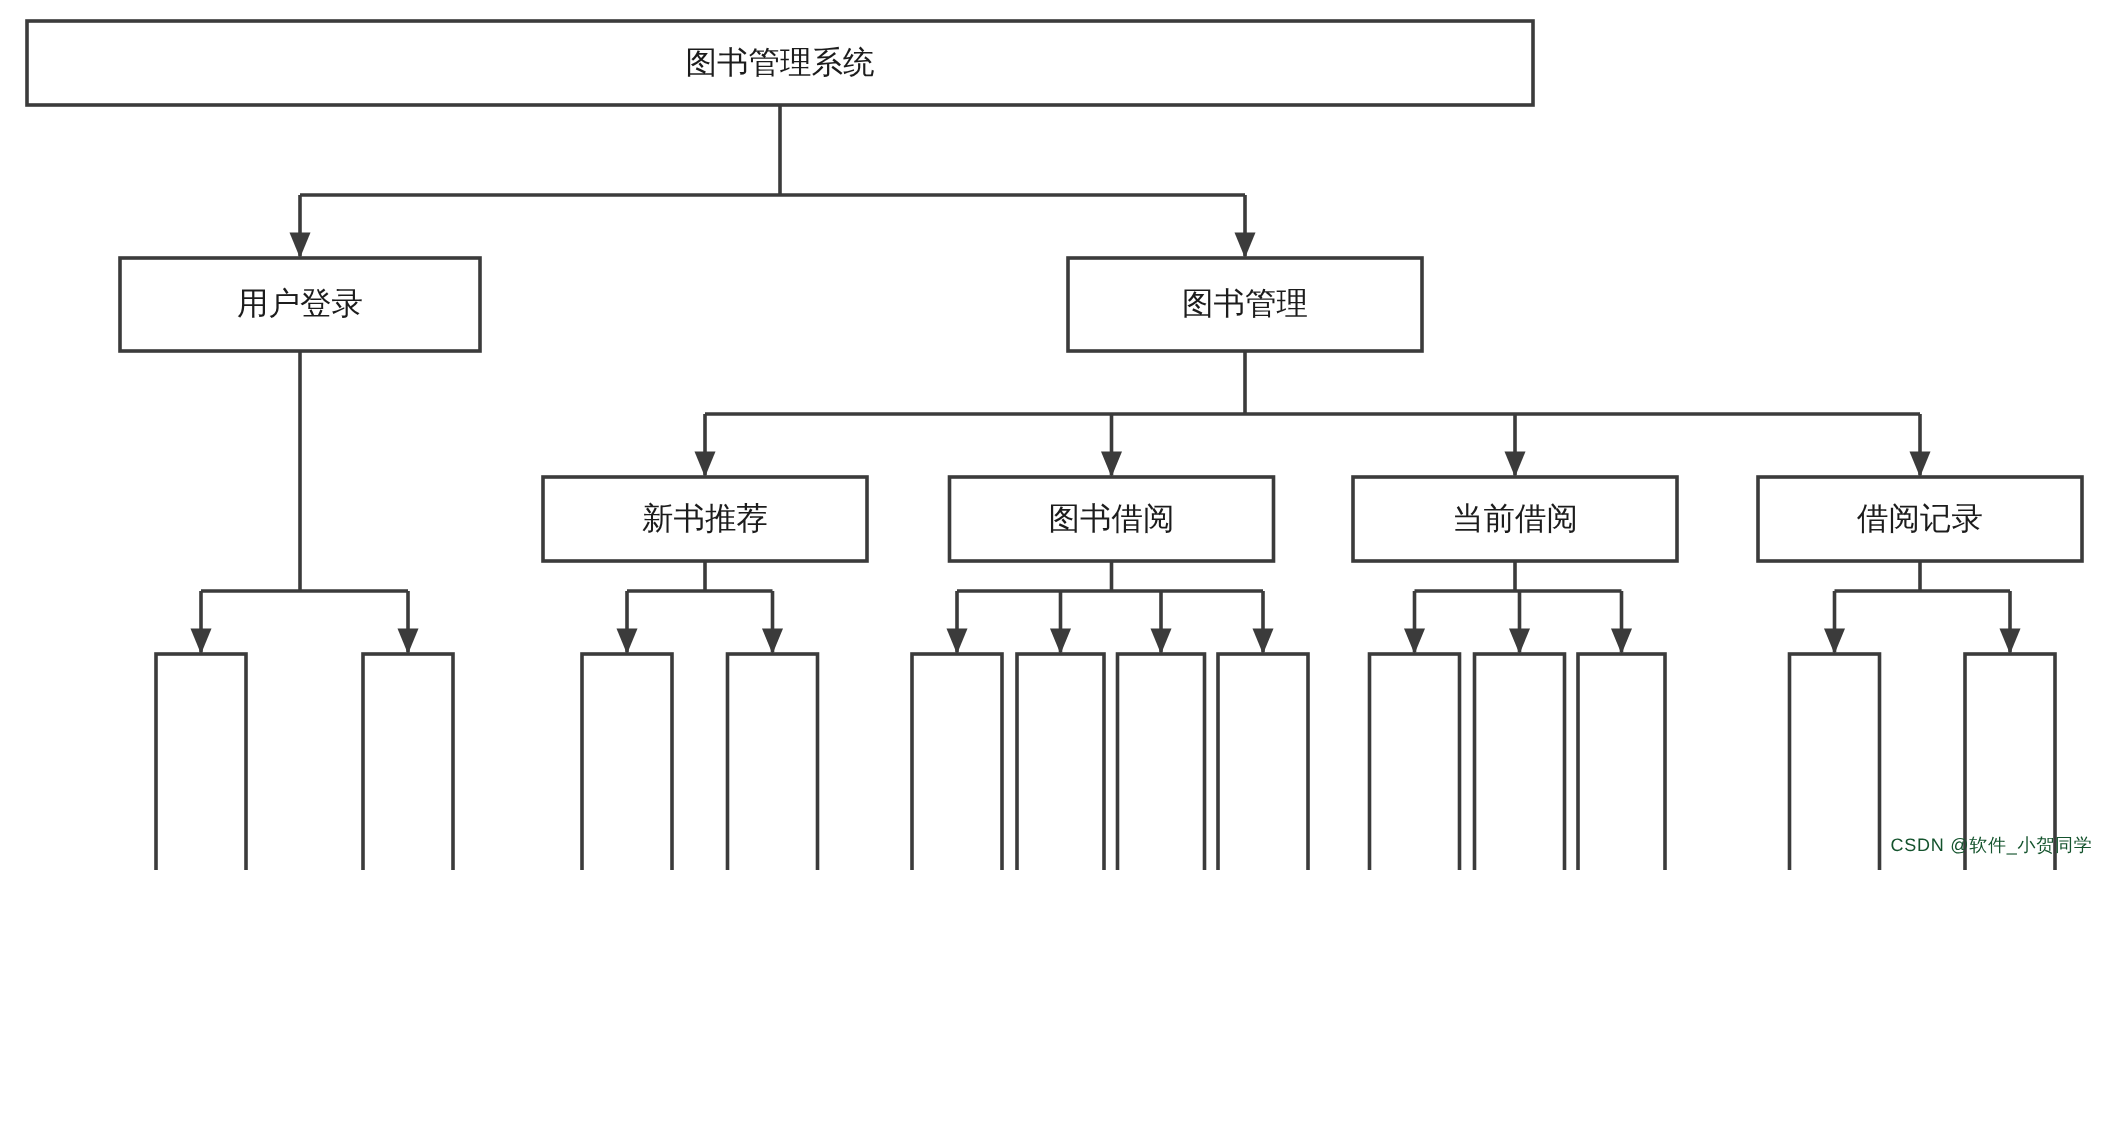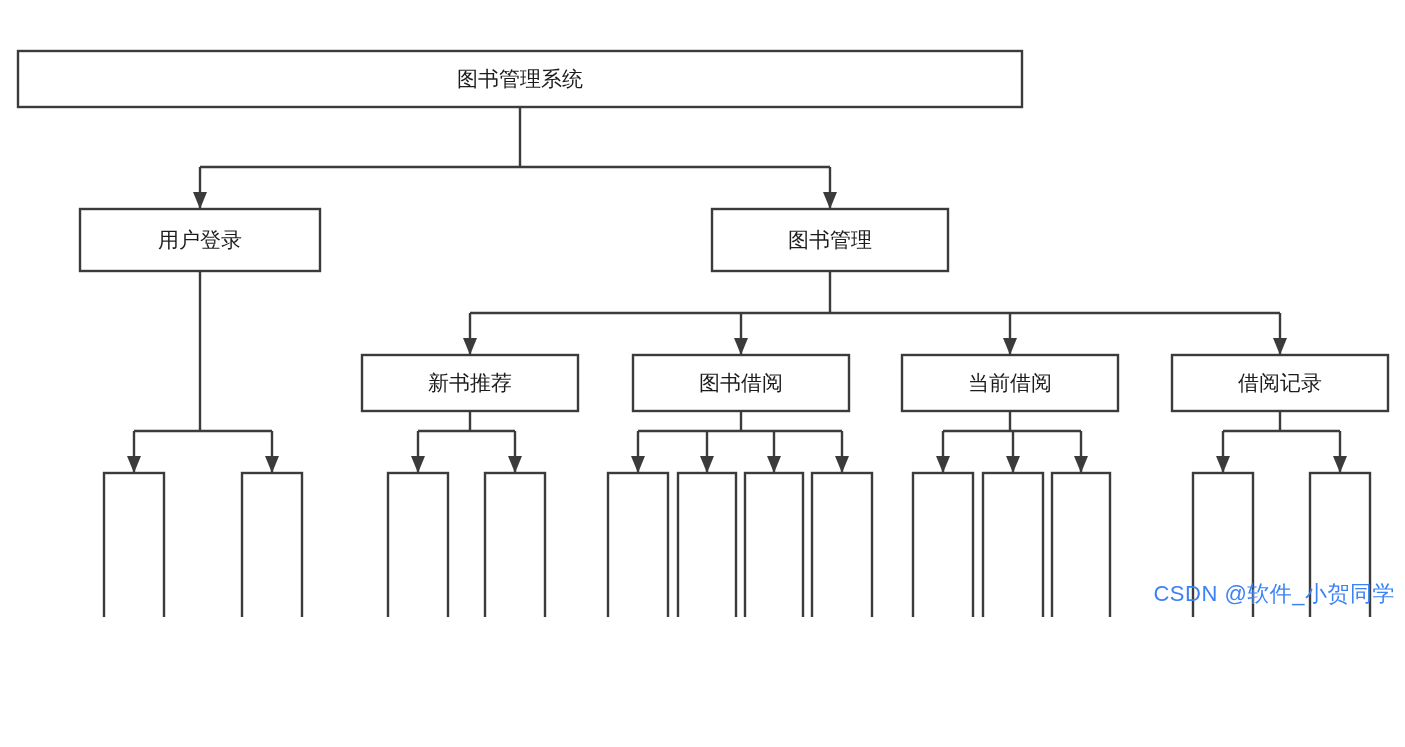--- a/index.html
+++ b/index.html
@@ -9,21 +9,20 @@
   }
   body {
     font-family: "Liberation Sans", "DejaVu Sans", sans-serif;
   }
   #stage {
     position: relative;
     width: 1405px;
     height: 580px;
     background: #ffffff;
     overflow: hidden;
-    margin-top: 37px;
   }
   svg#diagram {
     position: absolute;
     left: 0;
     top: 0;
     width: 1405px;
     height: 747px;
     display: block;
   }
   .node-box {
@@ -60,22 +59,22 @@
     white-space: nowrap;
     text-align: center;
     pointer-events: none;
     user-select: none;
   }
   .watermark {
     position: absolute;
     right: 10px;
     bottom: 8px;
     font-family: "Liberation Sans", "DejaVu Sans", sans-serif;
-    font-size: 22px;
-    color: #3b82f6;
+    font-size: 12px;
+    color: #14532d;
     letter-spacing: 0.5px;
     white-space: nowrap;
   }
 </style>
 </head>
 <body>
 
 <div id="stage">
   <svg id="diagram" viewBox="0 0 1405 747">
     <g id="edges-layer">

